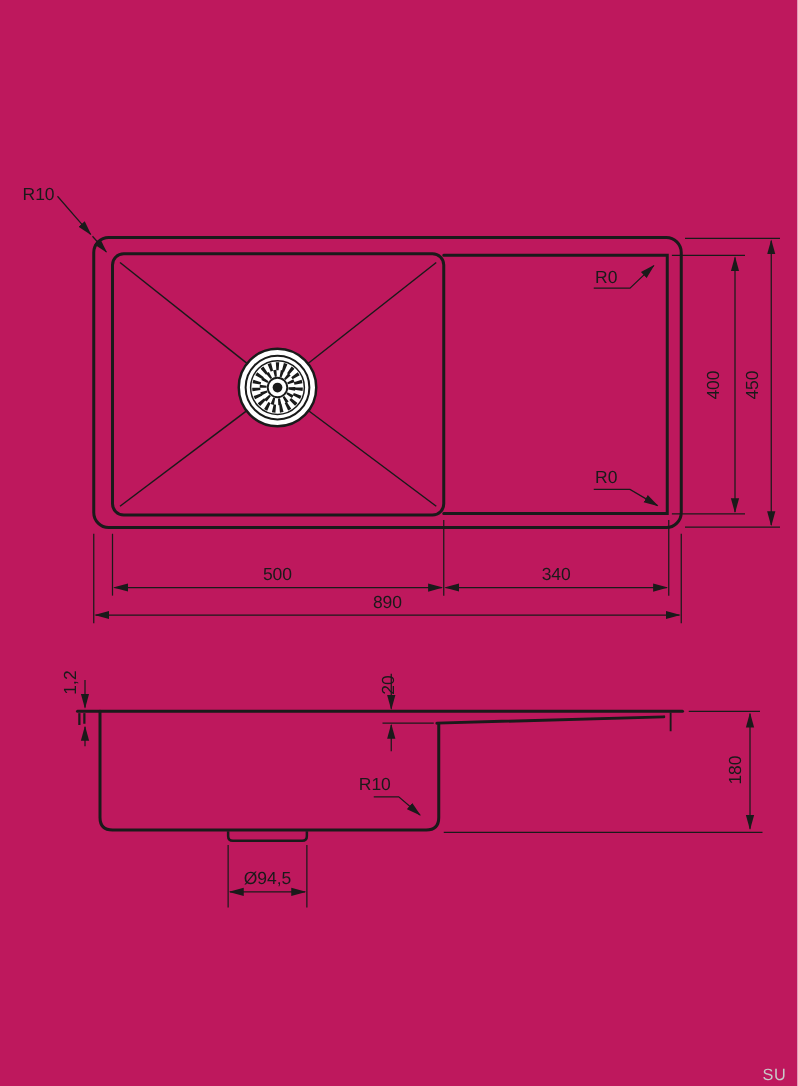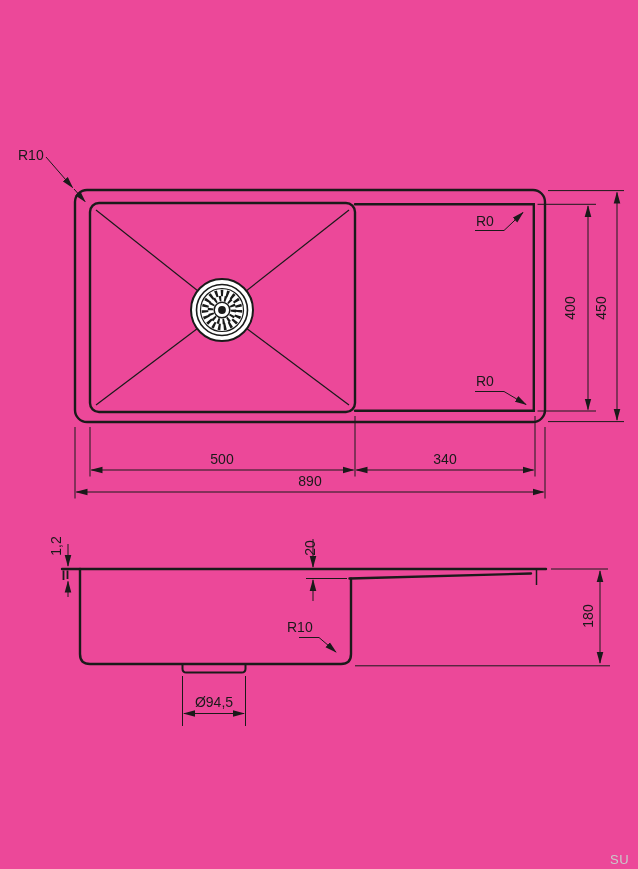--- a/index.html
+++ b/index.html
@@ -1,17 +1,17 @@
 <!DOCTYPE html>
 <html><head>
 <meta charset="utf-8">
 <style>
   html,body{margin:0;padding:0;background:#ffffff;}
   .canvas{
-    position:relative;width:638px;height:869px;background:#ec4899;
+    position:relative;width:638px;height:869px;background:#be185d;
     font-family:"Liberation Sans",sans-serif;overflow:hidden;
   }
   svg{display:block;width:638px;height:869px;}
   svg text{
     font-family:"Liberation Sans",sans-serif;
     font-size:14px;fill:#1a1a1a;
   }
   .dim-text{font-size:14px;}
   .label-text{font-size:14px;}
   .wm-text{font-size:13px;fill:#c9c9c9;letter-spacing:0.5px;}

